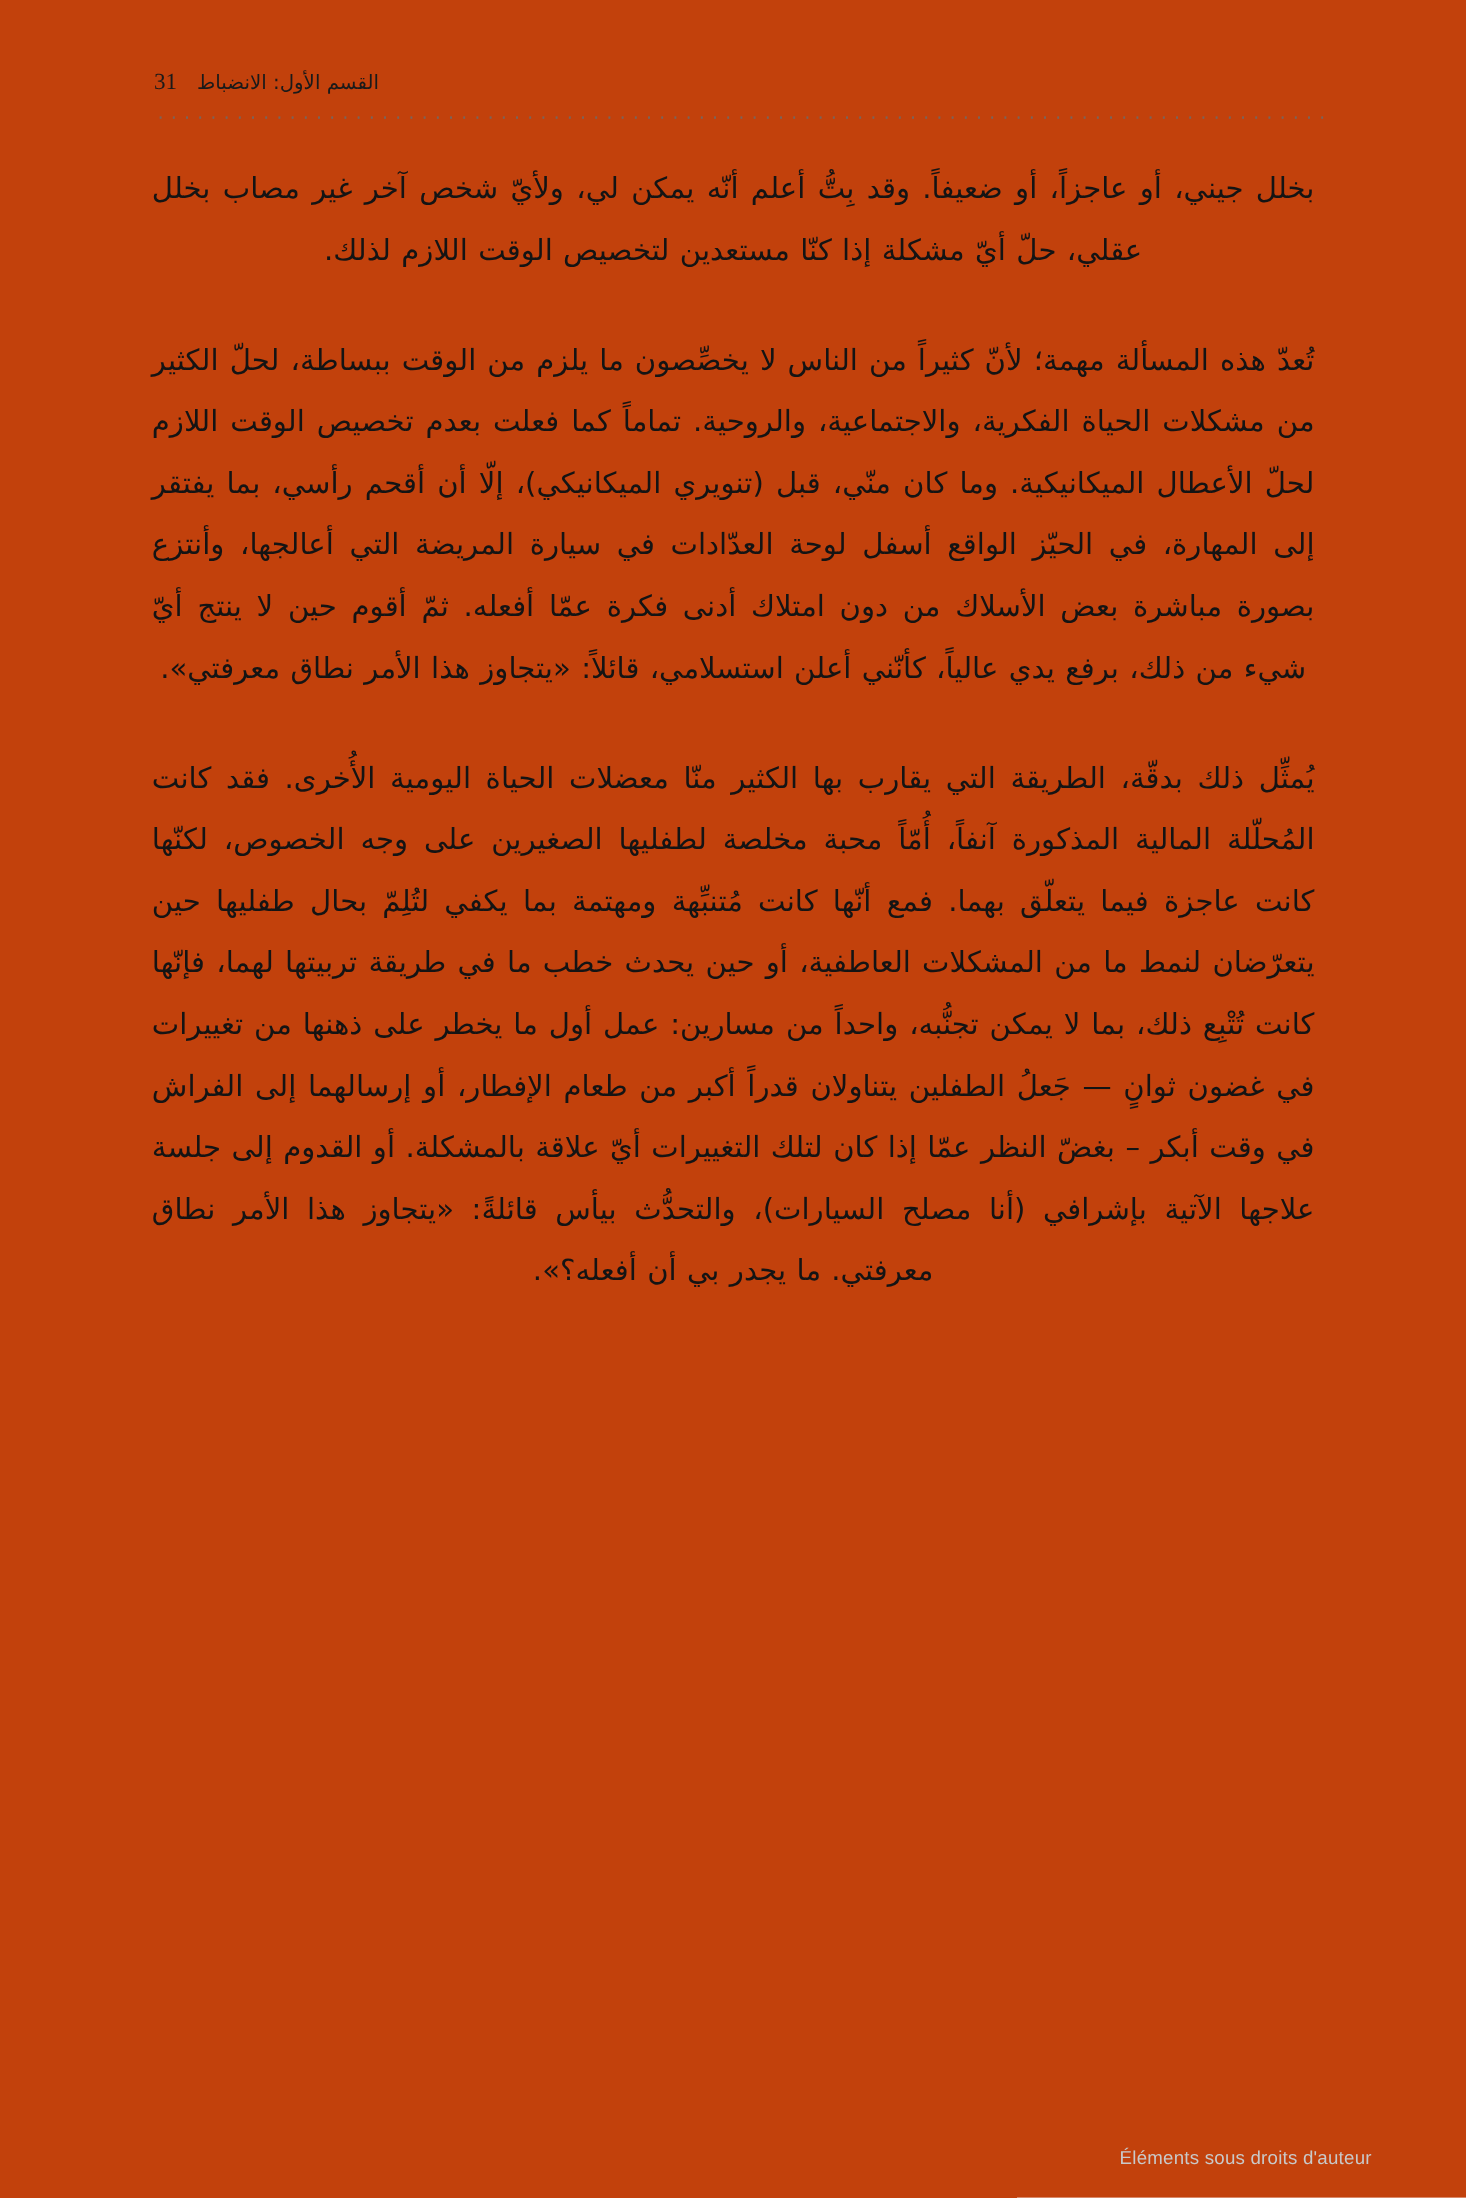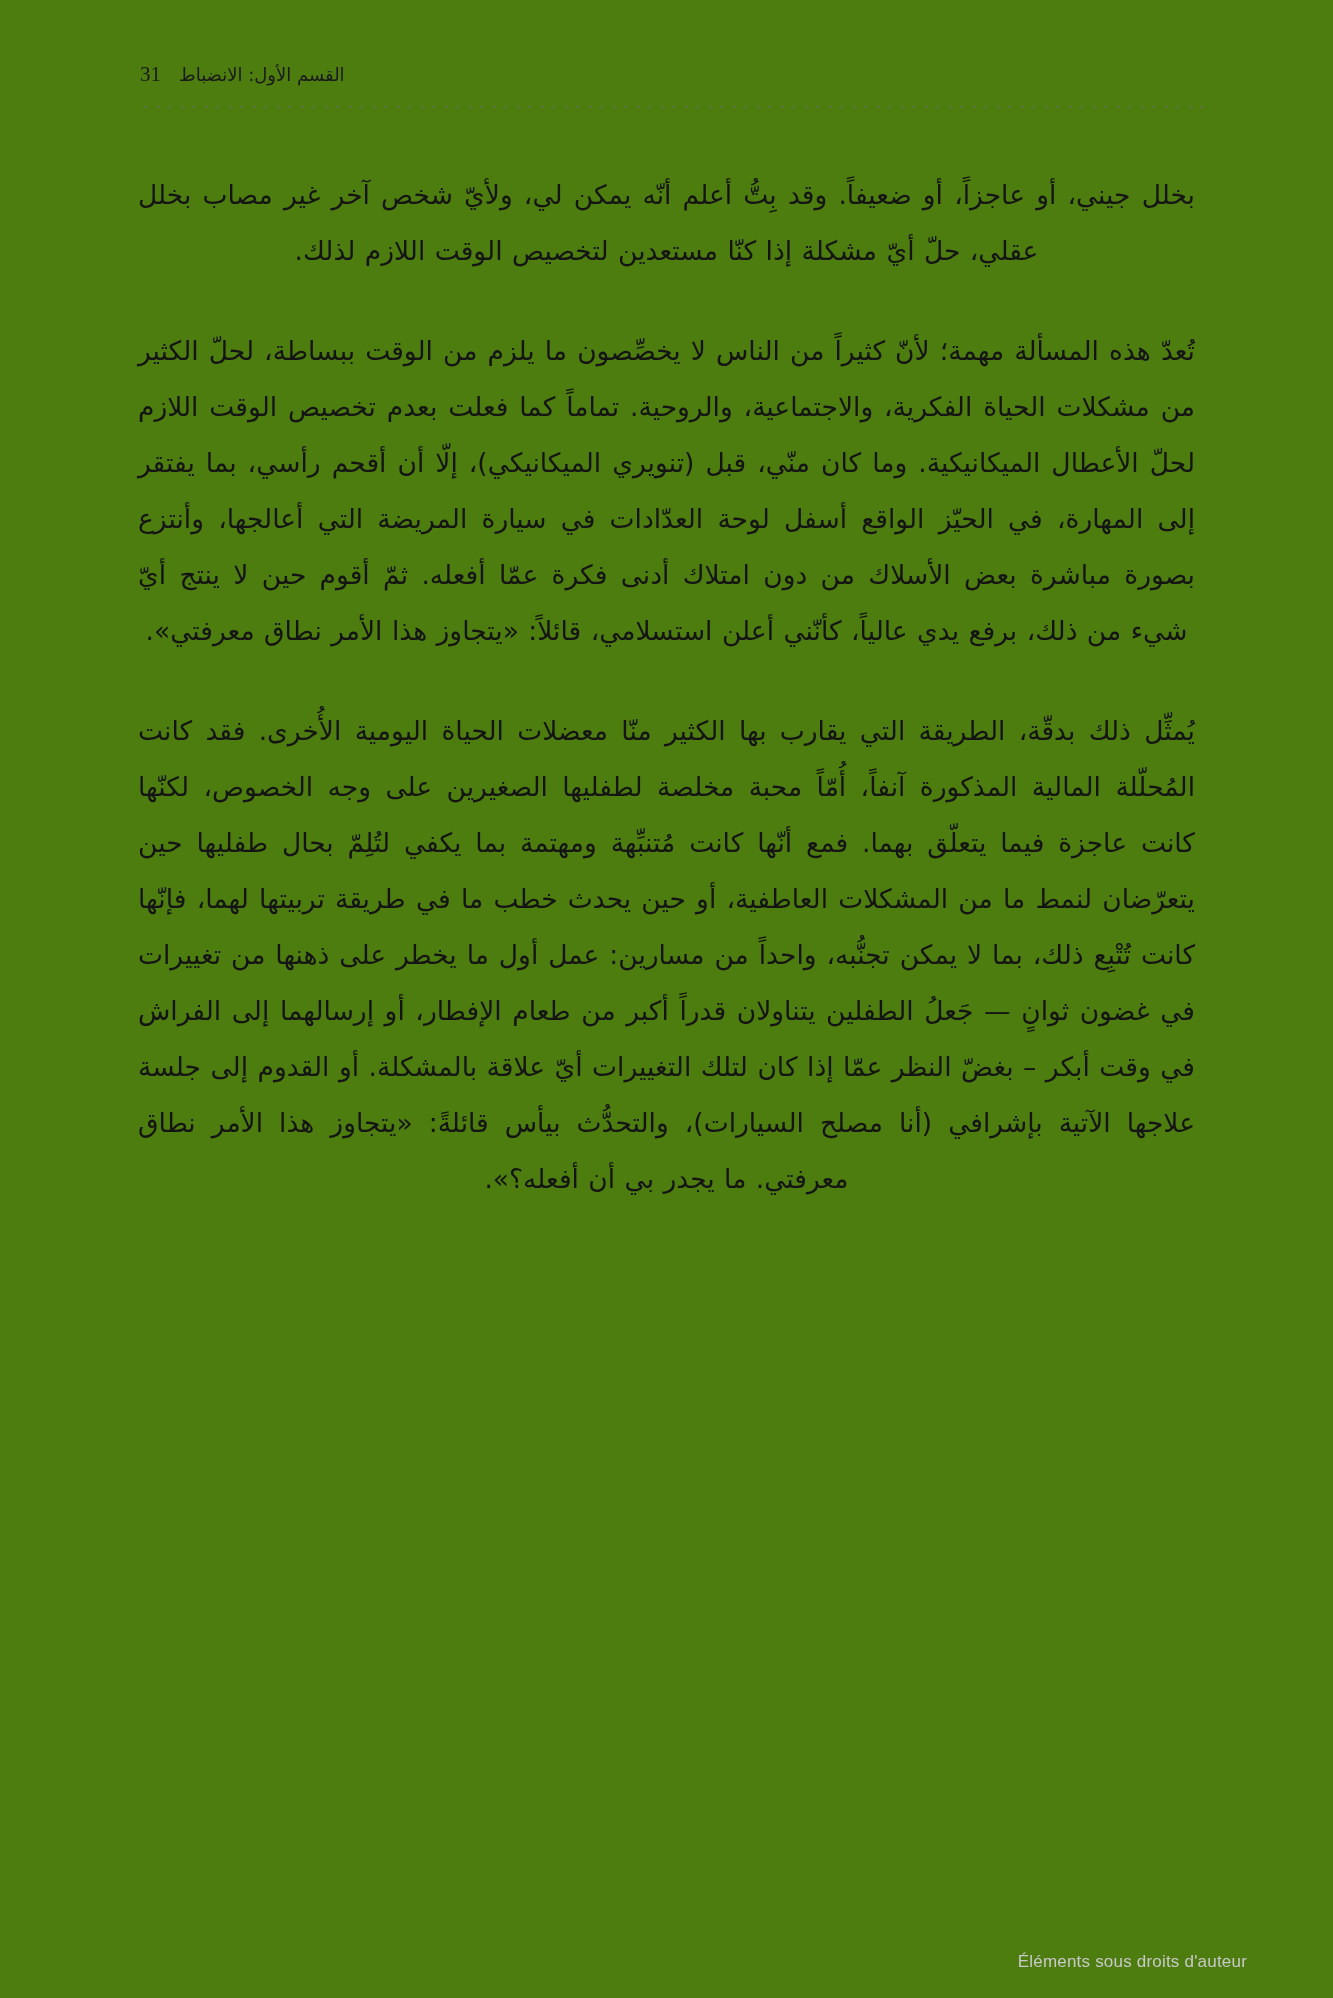--- a/index.html
+++ b/index.html
@@ -4,21 +4,21 @@
 <style>
   html, body {
     margin: 0;
     padding: 0;
     background: #ffffff;
   }
   .page {
     position: relative;
     width: 1333px;
     height: 1998px;
-    background: #4d7c0f;
+    background: #c2410c;
     overflow: hidden;
     font-family: "DejaVu Sans", sans-serif;
     box-sizing: border-box;
   }
   
   .running-head {
     position: absolute;
     top: 62px;
     left: 140px;
     right: 140px;
@@ -53,21 +53,21 @@
     height: 4px;
     background-image: radial-gradient(circle, #6b6b6b 0.9px, rgba(255,255,255,0) 1.3px);
     background-size: 12px 4px;
     background-repeat: repeat-x;
     background-position: 0 1px;
     opacity: 0.85;
   }
   
   .body-col {
     position: absolute;
-    top: 167px;
+    top: 144px;
     right: 138px;
     left: 138px;
     direction: rtl;
     text-align: justify;
     text-justify: inter-word;
   }
   p.para {
     margin: 0 0 30px 0;
     font-family: "DejaVu Sans", sans-serif;
     font-size: 26.5px;

